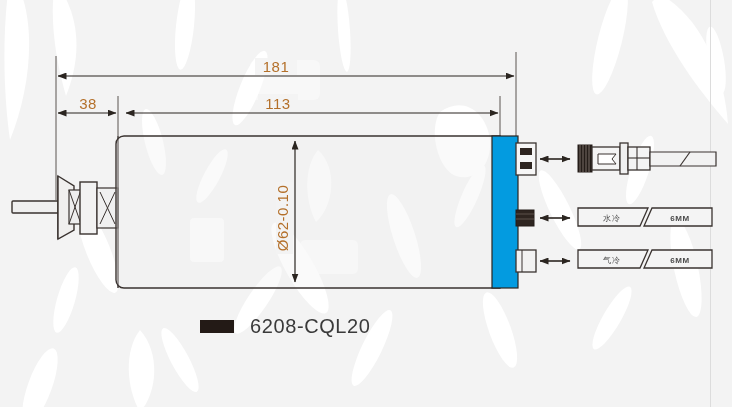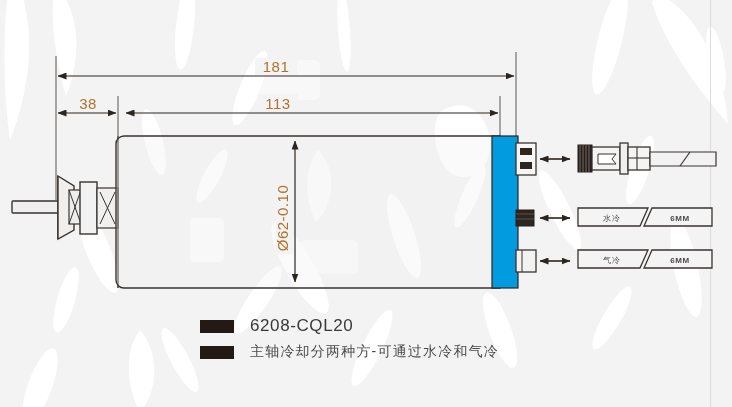--- a/index.html
+++ b/index.html
@@ -55,21 +55,21 @@
     width: 34px; height: 13px;
     background: #231a16;
     flex: 0 0 auto;
   }
   .legend-text {
     margin-left: 16px;
     color: #3b3b3b;
     white-space: nowrap;
   }
   .legend-text.model {
-    font-size: 17px;
+    font-size: 20px;
     letter-spacing: 0.6px;
     color: #3a3a3a;
   }
   .legend-text.desc {
     font-size: 14px;
     letter-spacing: 1.2px;
     color: #4a4a4a;
   }
 </style>
 </head>
@@ -243,19 +243,15 @@
       <text id="label-air-size" x="680" y="263" text-anchor="middle" font-family="Liberation Sans, sans-serif" font-size="8" font-weight="bold" fill="#4a4a4a" letter-spacing="0.6">6MM</text>
     </g>
 
   </svg>
 
   <div id="legend">
     <div class="legend-row">
       <span class="legend-swatch" style="background: rgb(35, 26, 22);"></span>
       <span class="legend-text model">6208-CQL20</span>
     </div>
-    <div class="legend-row">
-      <span class="legend-swatch" style="background: rgb(35, 26, 22);"></span>
-      <span class="legend-text desc">主轴冷却分两种方-可通过水冷和气冷</span>
-    </div>
   </div>
 
 </div>
 
 </body></html>

